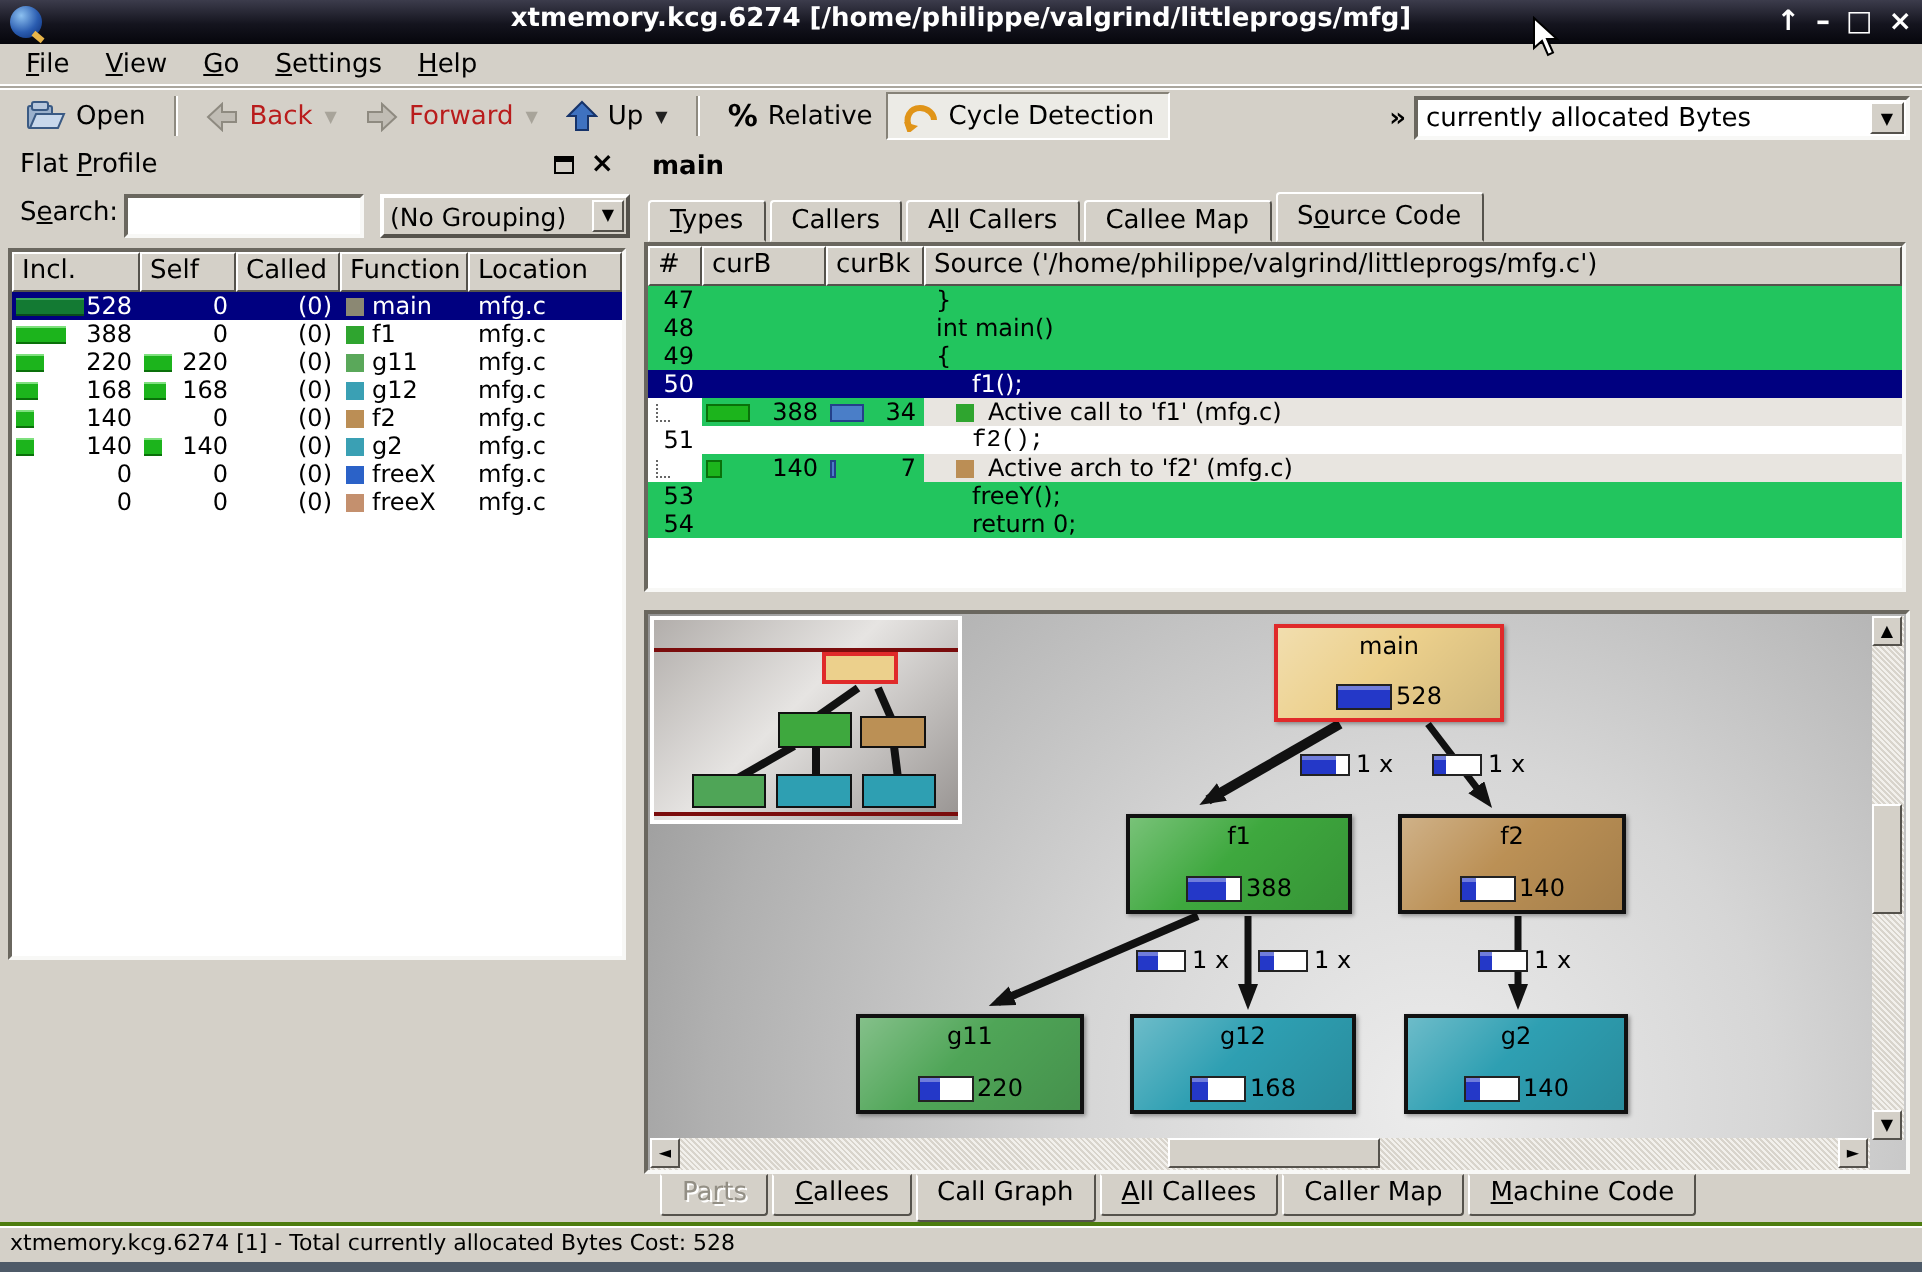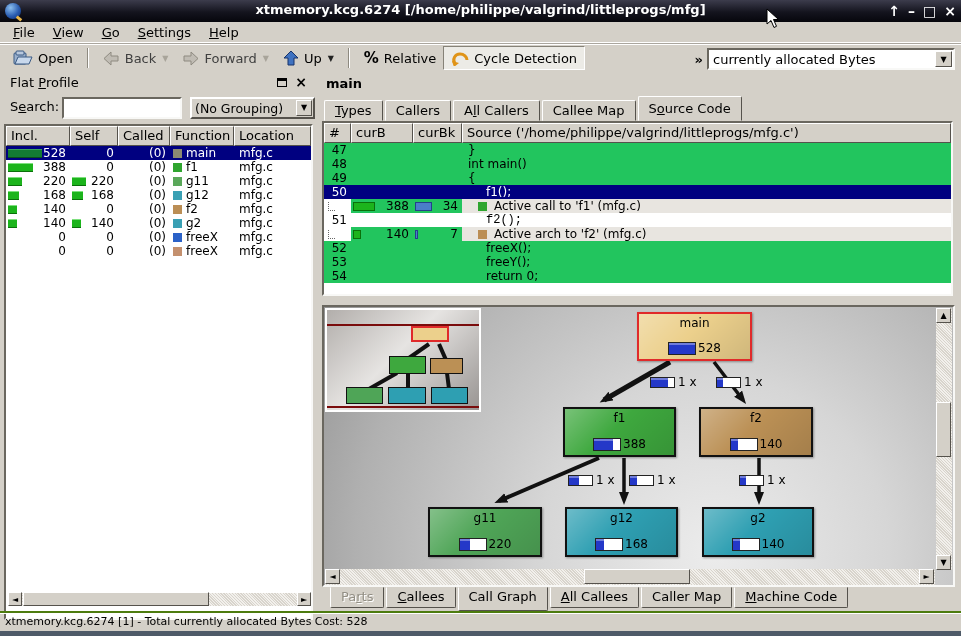--- a/index.html
+++ b/index.html
@@ -24,21 +24,21 @@
   
   .menubar { position:absolute; left:0; top:22px; width:961px; height:21px;
     border-bottom:1px solid #fff; display:flex; align-items:center; padding-left:4px; }
   .menu-item { padding:1px 9px; }
   
   .toolbar { position:absolute; left:0; top:43px; width:961px; height:29px;
     border-top:1px solid #aaa69e; box-shadow:inset 0 1px 0 #fff; display:flex; align-items:center; padding-left:6px; }
   .tbtn { display:flex; align-items:center; gap:5px; height:24px; padding:1px 7px; white-space:nowrap; }
   .tbtn.checked { background:#ecebe6; border:1px solid; border-color:#868278 #fff #fff #868278; }
   .tsep { width:0; height:20px; border-left:1px solid #8e8a80; border-right:1px solid #fff; margin:0 7px; }
-  .dis { color:#404040; }
+  .dis { color:#b91c1c; }
   .ddarrow { font-size:8px; color:#222; margin-left:1px; }
   .ddarrow.dis { color:#a8a49a; }
   .overflow-chevron { position:absolute; right:258px; top:8px; font-weight:bold; font-size:13px; }
   .combo { position:absolute; right:6px; top:4px; width:248px; height:22px; background:#fff;
     border:2px solid; border-color:#6a675f #f8f8f6 #f8f8f6 #6a675f; display:flex; align-items:center; }
   .combo .cval { flex:1; padding:0 4px; font-size:13px; overflow:hidden; white-space:nowrap; }
   .combo .cbtn { width:17px; height:16px; margin-right:1px; background:#d4d0c8;
     border:1px solid; border-color:#fff #55524c #55524c #fff; font-size:8px; text-align:center; line-height:15px; }
   .pct-icon { font-size:15px; font-weight:bold; }
   
@@ -49,21 +49,21 @@
   .dock-close { position:absolute; right:8px; top:2px; font-size:14px; font-weight:bold; }
   .search-row { position:absolute; left:2px; top:94px; width:313px; height:28px; }
   .search-row .slabel { position:absolute; left:8px; top:5px; }
   .search-input { position:absolute; left:60px; top:3px; width:120px; height:22px; background:#fff;
     border:2px solid; border-color:#6a675f #f8f8f6 #f8f8f6 #6a675f; font:inherit; padding:0 3px; }
   .group-combo { position:absolute; left:188px; top:3px; width:125px; height:22px; background:#d4d0c8;
     border:2px solid; border-color:#fff #55524c #55524c #fff; display:flex; align-items:center; }
   .group-combo .cval { flex:1; padding:0 3px; font-size:12.5px; white-space:nowrap; }
   .group-combo .cbtn { width:16px; height:16px; margin-right:1px; background:#d4d0c8;
     border:1px solid; border-color:#fff #55524c #55524c #fff; font-size:8px; text-align:center; line-height:14px; }
-  .fp-frame { position:absolute; left:4px; top:124px; width:309px; height:496px; background:#fff;
+  .fp-frame { position:absolute; left:4px; top:124px; width:309px; height:356px; background:#fff;
     border:2px solid; border-color:#6a675f #f8f8f6 #f8f8f6 #6a675f; overflow:hidden; }
   .fp-head { display:flex; height:20px; background:#d4d0c8; }
   .hcell { border:1px solid; border-color:#fff #55524c #55524c #fff; padding:1px 4px;
     font-size:13px; overflow:hidden; white-space:nowrap; background:#d4d0c8; }
   .c0{width:64px} .c1{width:48px} .c2{width:52px} .c3{width:64px} .c4{flex:1}
   .fp-row { display:flex; height:14px; line-height:13px; font-size:12px; }
   .fp-row.sel { background:#000080; color:#fff; }
   .cell { display:flex; align-items:center; overflow:hidden; }
   .cell .n { margin-left:auto; padding-right:4px; }
   .hbar { height:9px; margin-left:2px; background:#1cb41c;
@@ -463,28 +463,20 @@
             <span class="sbar blue" style="width: 3px;"></span>
             <span class="n">7</span>
           </div>
           <div class="scell s3 bg-callsrc">
             <span class="callswatch" style="background: rgb(187, 142, 85);"></span>
             <span>Active arch to 'f2' (mfg.c)</span>
           </div>
         </div>
         <div class="src-row bg-gray">
           <div class="scell s0">
-            <span class="n">52</span>
-          </div>
-          <div class="scell s1"></div>
-          <div class="scell s2"></div>
-          <div class="scell s3" style="padding-left: 24px;">freeX();</div>
-        </div>
-        <div class="src-row bg-gray">
-          <div class="scell s0">
             <span class="n">53</span>
           </div>
           <div class="scell s1"></div>
           <div class="scell s2"></div>
           <div class="scell s3" style="padding-left: 24px;">freeY();</div>
         </div>
         <div class="src-row bg-gray">
           <div class="scell s0">
             <span class="n">54</span>
           </div>

